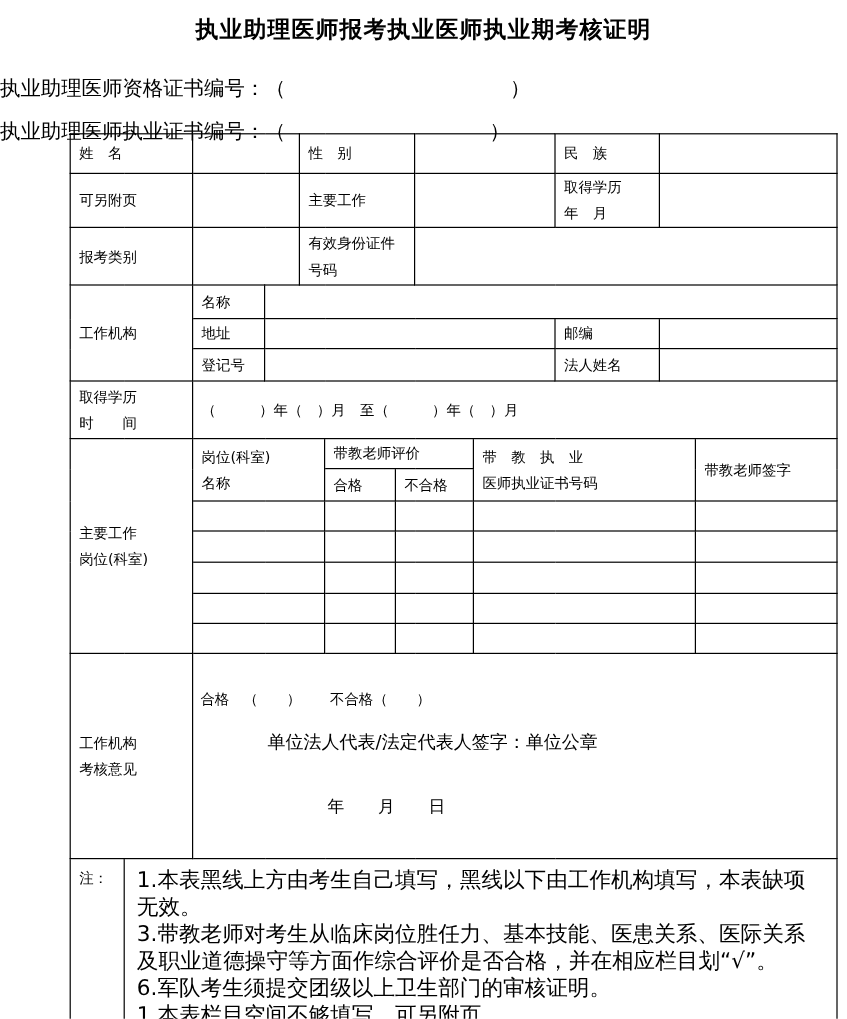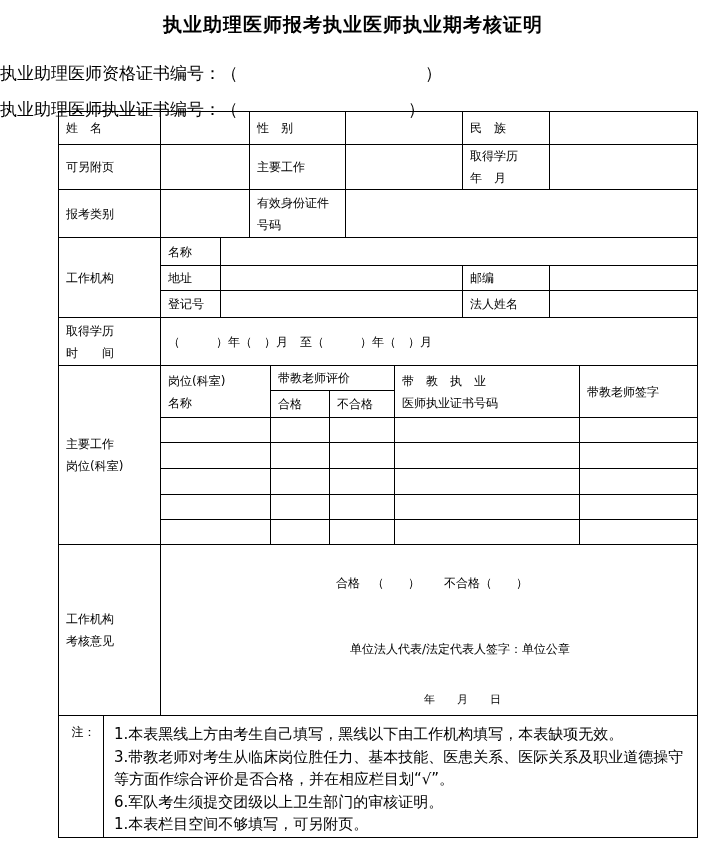--- a/index.html
+++ b/index.html
@@ -18,27 +18,27 @@
   table.form{
     position:absolute;left:58px;top:111px;
     border-collapse:collapse;table-layout:fixed;
   }
   td{
     border:1px solid #000;font-size:12px;line-height:1.35;
     padding:0 2px 0 7px;vertical-align:middle;overflow:hidden;
     word-break:break-all;
   }
   td.ml{white-space:pre-line;line-height:1.85;}
-  td.top{vertical-align:top;padding-top:8px;text-align:center;}
+  td.top{vertical-align:top;padding-top:8px;}
   td.nopad{padding:0;}
   .assess-line1{margin:30px 0 0 6px;font-size:12px;}
-  .assess-line2{margin:49px 0 0 62px;font-size:12px;}
-  .assess-line3{margin:36px 0 0 67px;font-size:11px;}
+  .assess-line2{margin:16px 0 0 62px;font-size:15px;}
+  .assess-line3{margin:36px 0 0 112px;font-size:14px;}
   td.notes-cell{vertical-align:top;padding:7px 10px 0 10px;}
-  .note-item{font-size:15px;line-height:22.5px;}
+  .note-item{font-size:18px;line-height:22.5px;}
 </style>
 </head>
 <body>
 
 <div class="title">执业助理医师报考执业医师执业期考核证明</div>
 
 <div class="cert-line first">执业助理医师资格证书编号：（　　　　　　　　　　　）</div>
 <div class="cert-line second">执业助理医师执业证书编号：（　　　　　　　　　　）</div>
 
 <table class="form">

